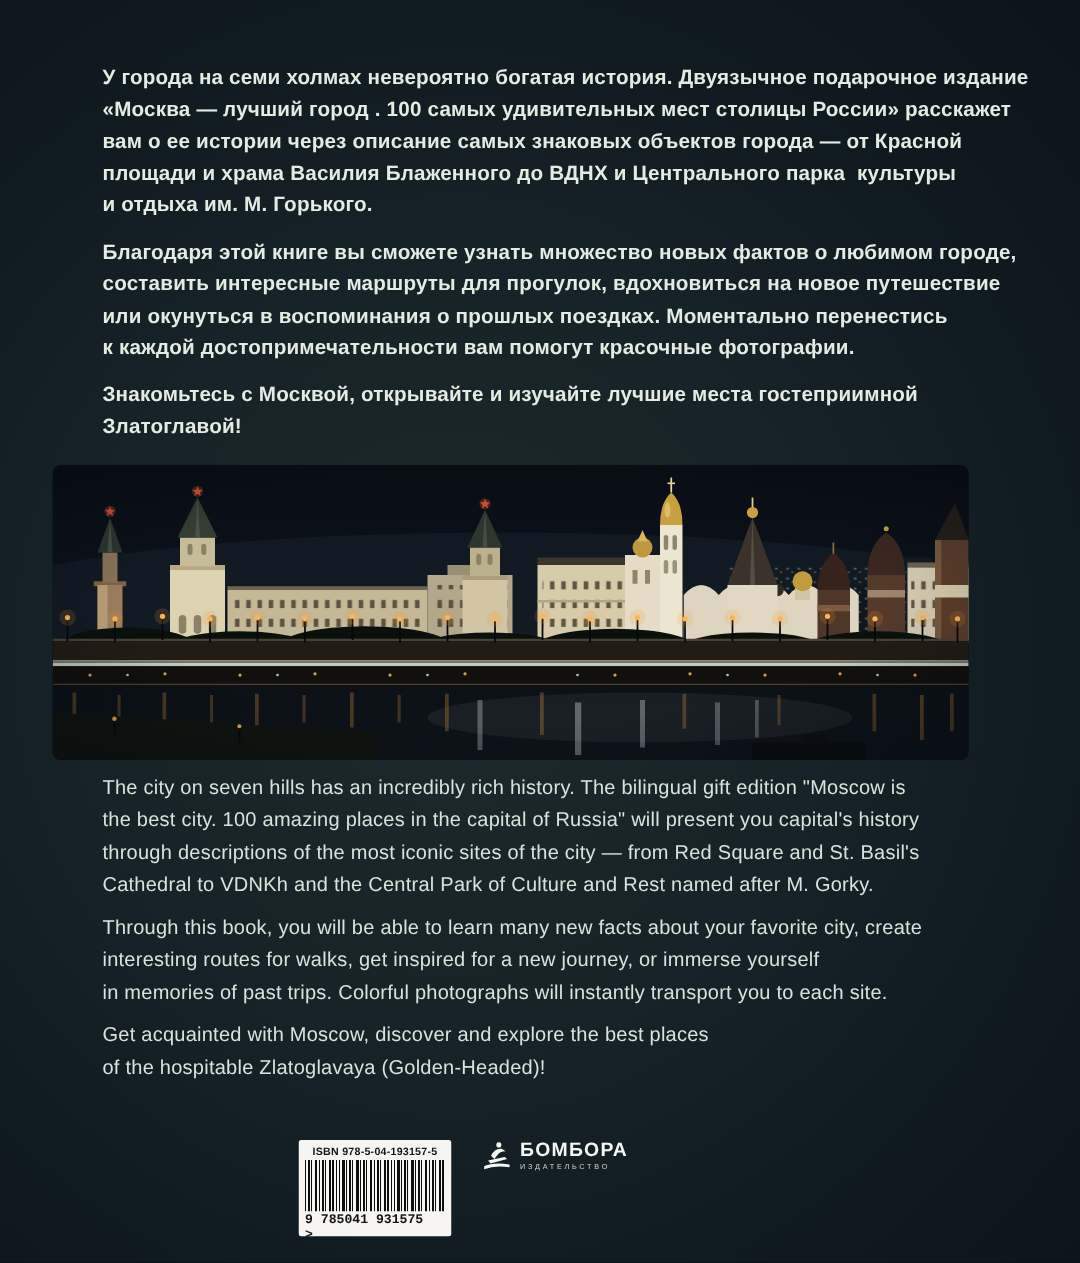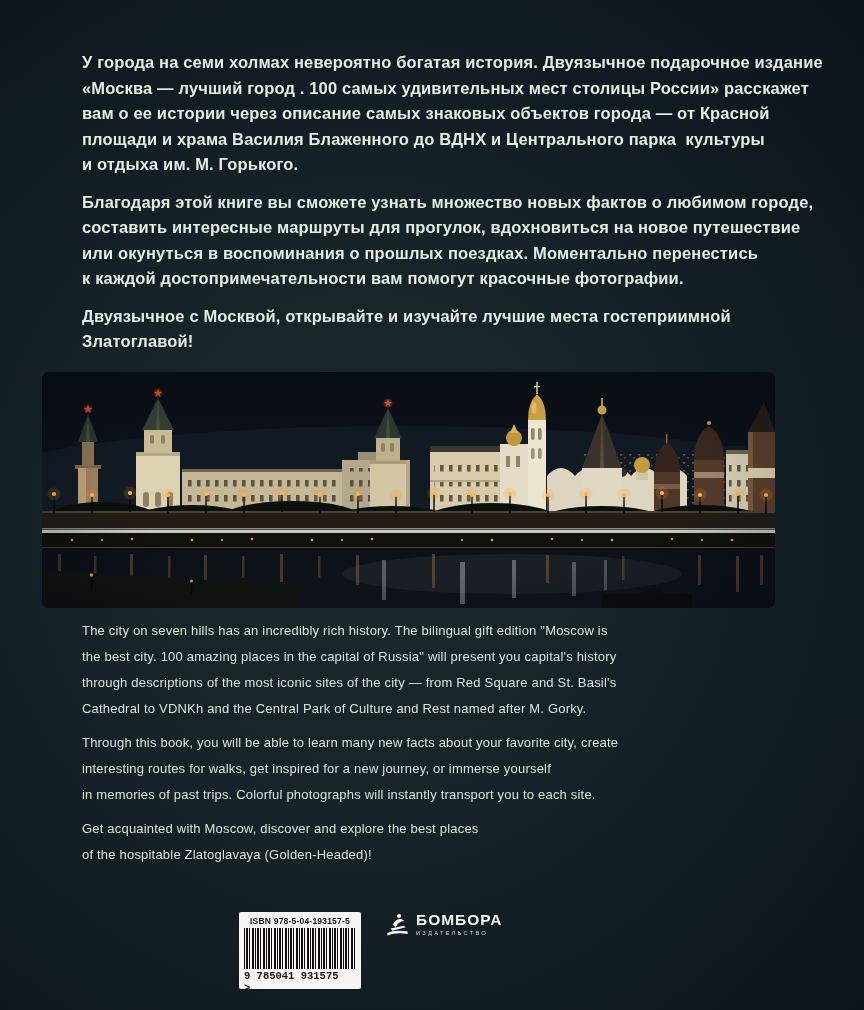--- a/index.html
+++ b/index.html
@@ -13,41 +13,41 @@
     margin:12px 0 10px 0;color:#e3ebe2;font-weight:700;font-size:16.5px;
     line-height:25.5px;white-space:pre;letter-spacing:.15px;
   }
   .photo{
     position:absolute;left:42px;top:372px;width:733px;height:236px;margin:0;
     border-radius:7px;overflow:hidden;background:#0a1017;
   }
   .photo svg{display:block;width:100%;height:100%;}
   .en{position:absolute;left:82px;top:618px;width:770px;}
   .en p{
-    margin:0 0 8px 0;color:#d9e3dc;font-weight:400;font-size:13px;
+    margin:0 0 8px 0;color:#d9e3dc;font-weight:400;font-size:16px;
     line-height:26px;white-space:pre;letter-spacing:.2px;
   }
   .footer{position:absolute;left:0;top:908px;width:864px;height:90px;}
   .barcode-box{
     position:absolute;left:239px;top:4px;width:122px;height:77px;
     background:#f6f5f1;border-radius:2px;box-sizing:border-box;padding:4px 5px 19px;
   }
   .isbn{font-size:8.5px;font-weight:700;color:#141414;text-align:center;letter-spacing:.2px;white-space:nowrap;}
   .bars{
     height:41px;margin-top:2px;
     background:repeating-linear-gradient(90deg,
       #0e0e0e 0 1px,#f6f5f1 1px 2.5px,#0e0e0e 2.5px 4px,#f6f5f1 4px 5px,
       #0e0e0e 5px 5.8px,#f6f5f1 5.8px 8px,#0e0e0e 8px 10px,#f6f5f1 10px 11px);
   }
   .digits{
     display:flex;justify-content:space-between;align-items:baseline;margin-top:1px;
     font-family:"Liberation Mono",monospace;font-size:10.5px;font-weight:700;color:#141414;flex-direction:column;
   }
   .publisher{position:absolute;left:385px;top:4px;width:240px;}
-  .logo-row{display:flex;align-items:flex-start;gap:6px;}
+  .logo-row{display:flex;align-items:center;gap:6px;}
   .logo-icon{width:25px;height:25px;flex:0 0 auto;}
   .logo-icon svg{display:block;width:100%;height:100%;}
   .pub-name{color:#f3f7f2;font-weight:700;font-size:15.5px;letter-spacing:1px;line-height:16px;}
   .pub-sub{color:#cfd8d4;font-size:5.8px;letter-spacing:2.2px;margin-top:2px;}
   .pub-desc{
     margin:8px 0 0 0;color:#b6c1bd;font-size:9.5px;line-height:12.5px;
     white-space:pre;letter-spacing:.1px;
   }
 </style>
 </head>
@@ -58,21 +58,21 @@
   <section class="ru">
     <p>У города на семи холмах невероятно богатая история. Двуязычное подарочное издание
 «Москва — лучший город . 100 самых удивительных мест столицы России» расскажет
 вам о ее истории через описание самых знаковых объектов города — от Красной
 площади и храма Василия Блаженного до ВДНХ и Центрального парка  культуры
 и отдыха им. М. Горького.</p>
     <p>Благодаря этой книге вы сможете узнать множество новых фактов о любимом городе,
 составить интересные маршруты для прогулок, вдохновиться на новое путешествие
 или окунуться в воспоминания о прошлых поездках. Моментально перенестись
 к каждой достопримечательности вам помогут красочные фотографии.</p>
-    <p>Двуязычное с Москвой, открывайте и изучайте лучшие места гостеприимной
+    <p>Знакомьтесь с Москвой, открывайте и изучайте лучшие места гостеприимной
 Златоглавой!</p>
   </section>
 
   <figure class="photo">
     <svg viewBox="0 0 733 236" preserveAspectRatio="none">
       <defs>
         <linearGradient id="skyG" x1="0" y1="0" x2="0" y2="1">
           <stop offset="0" stop-color="#090e15"></stop>
             <stop offset="1" stop-color="#101721"></stop>
         </linearGradient>

